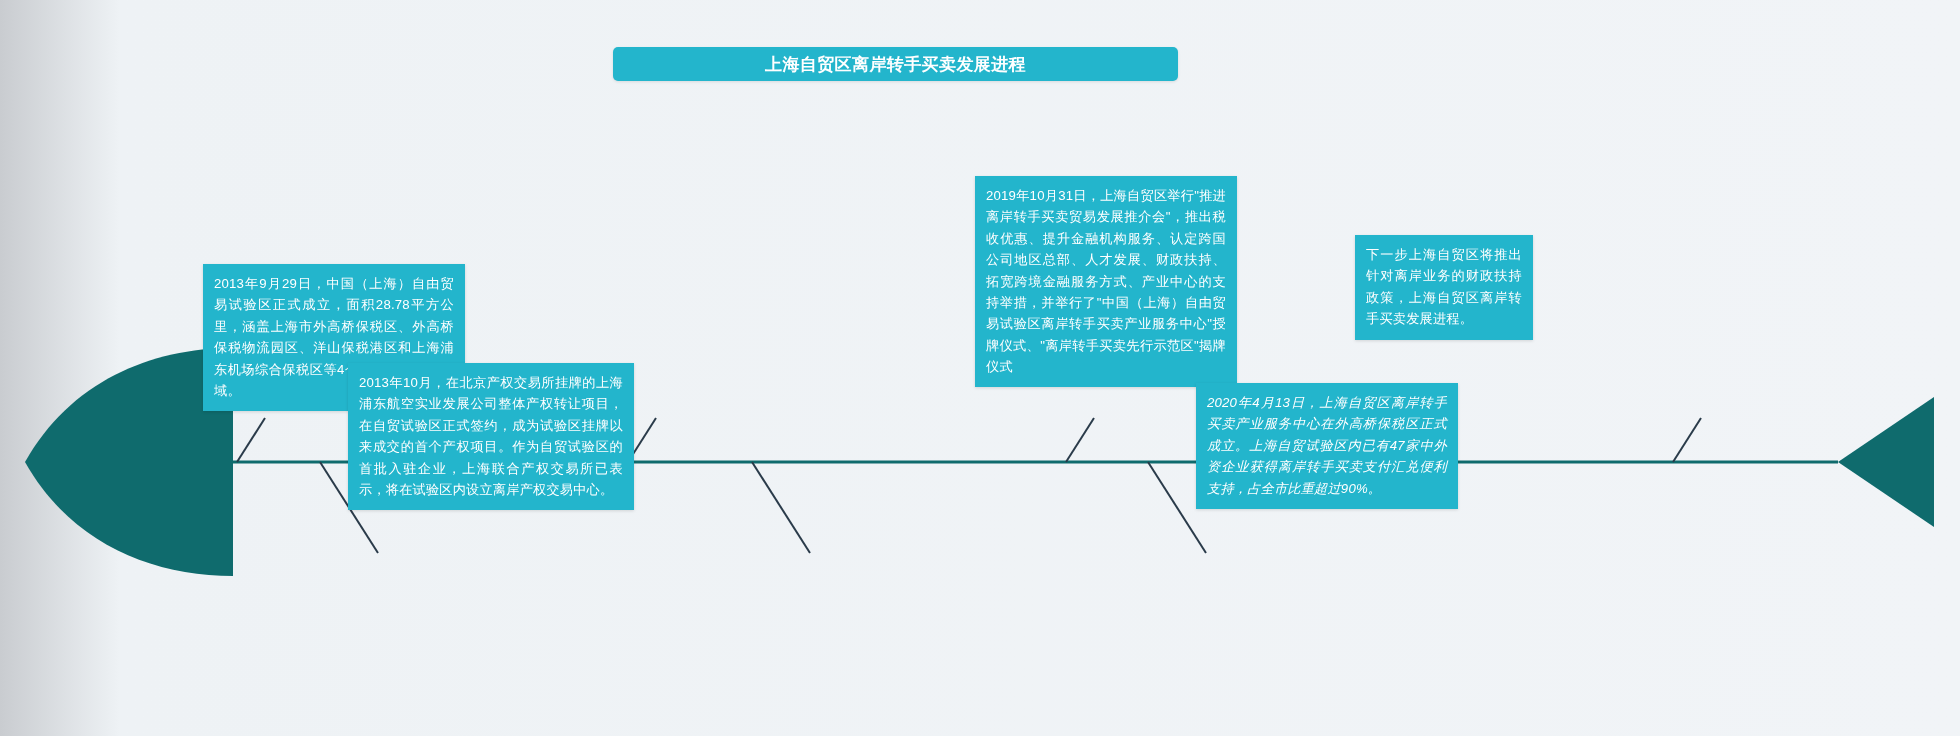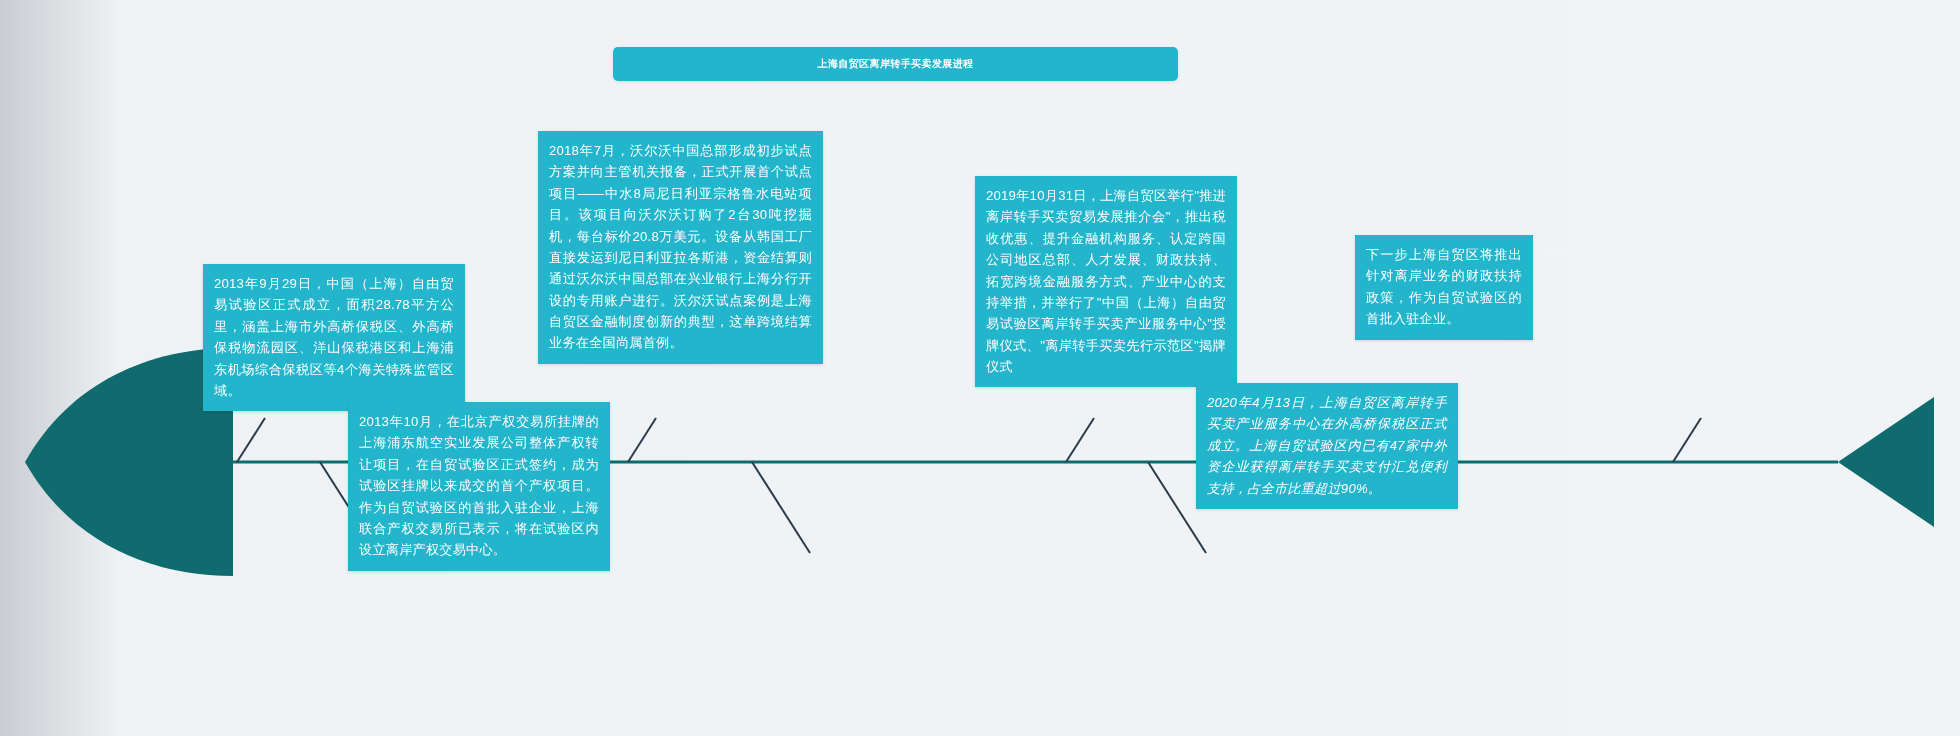--- a/index.html
+++ b/index.html
@@ -39,21 +39,21 @@
     height: 34px;
     background: #23b5cc;
     border-radius: 5px;
     display: flex;
     align-items: center;
     justify-content: center;
     box-shadow: 0 1px 3px rgba(0,0,0,0.10);
   }
   .title-banner .title-text {
     color: #ffffff;
-    font-size: 10px;
+    font-size: 17px;
     font-weight: bold;
     letter-spacing: 0.4px;
     white-space: nowrap;
   }
 
   
   .event-box {
     position: absolute;
     background: #23b5cc;
     color: #ffffff;
@@ -68,21 +68,21 @@
   }
 
   .event-box .body {
     display: block;
     white-space: pre-wrap;
     word-break: break-all;
   }
 
   
   #box-1 { left: 203px; top: 236px;  width: 262px; margin-top: 28px; }
-  #box-2 { left: 348px; top: 402px;  width: 262px; }
+  #box-2 { left: 348px; top: 363px;  width: 286px; }
   #box-3 { left: 538px; top: 131px;  width: 285px; }
   #box-4 { left: 802px; top: 383px;  width: 262px; }
   #box-5 { left: 975px; top: 176px;  width: 262px; }
   #box-6 { left: 1196px; top: 383px; width: 262px; font-style: italic; }
   #box-7 { left: 1355px; top: 235px; width: 178px; }
 </style>
 </head>
 <body>
 
 <div id="canvas">
@@ -110,30 +110,27 @@
   </div>
 
   <div class="event-box" id="box-1">
     <span class="body">2013年9月29日，中国（上海）自由贸易试验区正式成立，面积28.78平方公里，涵盖上海市外高桥保税区、外高桥保税物流园区、洋山保税港区和上海浦东机场综合保税区等4个海关特殊监管区域。</span>
   </div>
 
   <div class="event-box" id="box-2">
     <span class="body">2013年10月，在北京产权交易所挂牌的上海浦东航空实业发展公司整体产权转让项目，在自贸试验区正式签约，成为试验区挂牌以来成交的首个产权项目。作为自贸试验区的首批入驻企业，上海联合产权交易所已表示，将在试验区内设立离岸产权交易中心。</span>
   </div>
 
-  <div class="event-box" id="box-3">
-    <span class="body">2018年7月，沃尔沃中国总部形成初步试点方案并向主管机关报备，正式开展首个试点项目——中水8局尼日利亚宗格鲁水电站项目。该项目向沃尔沃订购了2台30吨挖掘机，每台标价20.8万美元。设备从韩国工厂直接发运到尼日利亚拉各斯港，资金结算则通过沃尔沃中国总部在兴业银行上海分行开设的专用账户进行。沃尔沃试点案例是上海自贸区金融制度创新的典型，这单跨境结算业务在全国尚属首例。</span>
-  </div>
 
 
   <div class="event-box" id="box-5">
     <span class="body">2019年10月31日，上海自贸区举行"推进离岸转手买卖贸易发展推介会"，推出税收优惠、提升金融机构服务、认定跨国公司地区总部、人才发展、财政扶持、拓宽跨境金融服务方式、产业中心的支持举措，并举行了"中国（上海）自由贸易试验区离岸转手买卖产业服务中心"授牌仪式、"离岸转手买卖先行示范区"揭牌仪式</span>
   </div>
 
   <div class="event-box" id="box-6">
     <span class="body">2020年4月13日，上海自贸区离岸转手买卖产业服务中心在外高桥保税区正式成立。上海自贸试验区内已有47家中外资企业获得离岸转手买卖支付汇兑便利支持，占全市比重超过90%。</span>
   </div>
 
   <div class="event-box" id="box-7">
-    <span class="body">下一步上海自贸区将推出针对离岸业务的财政扶持政策，作为自贸试验区的首批入驻企业。</span>
+    <span class="body">下一步上海自贸区将推出针对离岸业务的财政扶持政策，上海自贸区离岸转手买卖发展进程。</span>
   </div>
 
 </div>
 
 </body></html>

